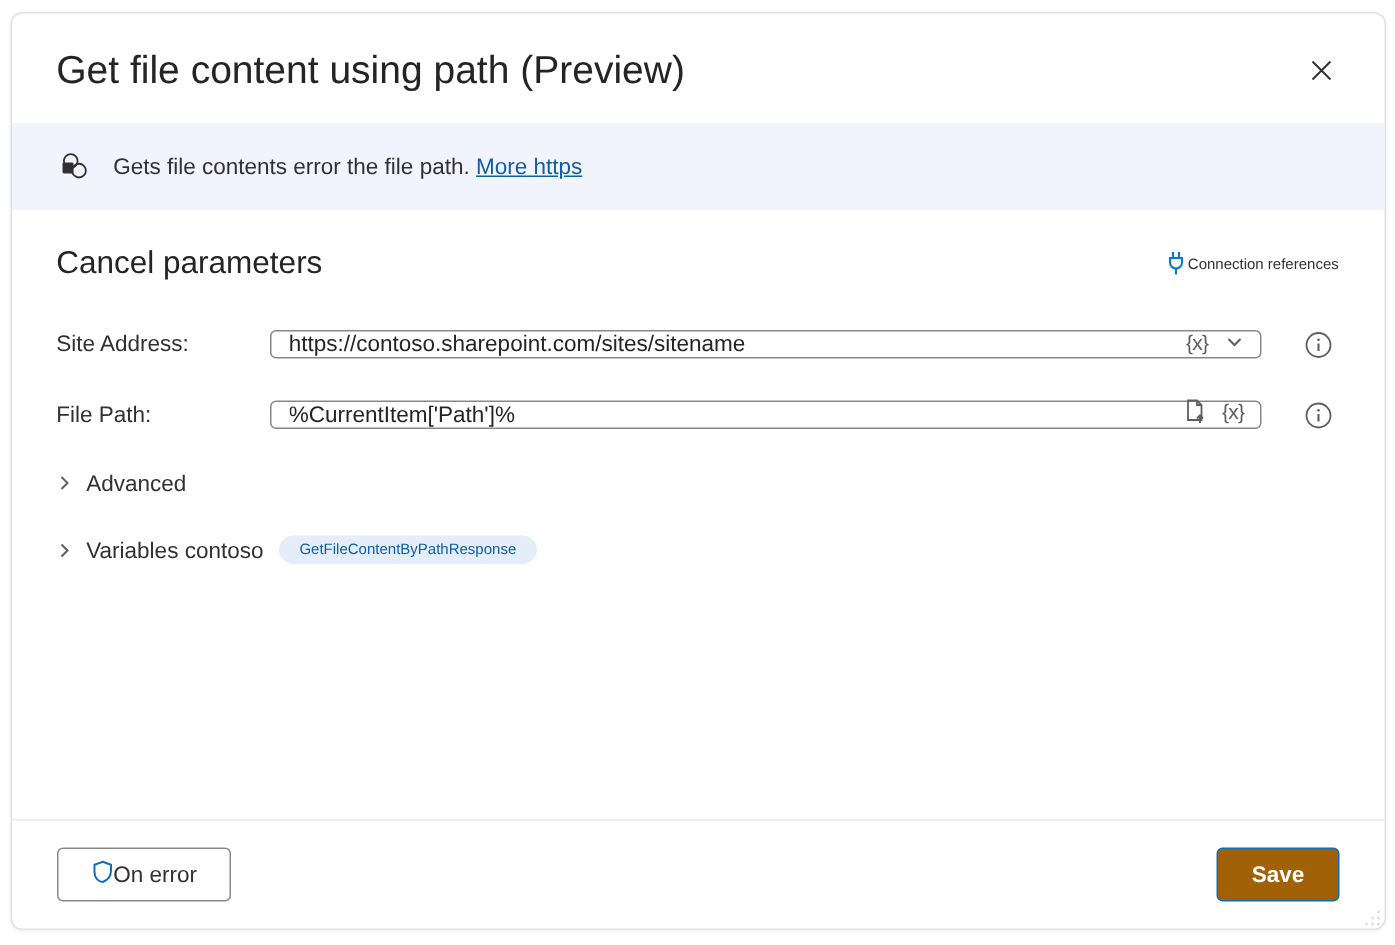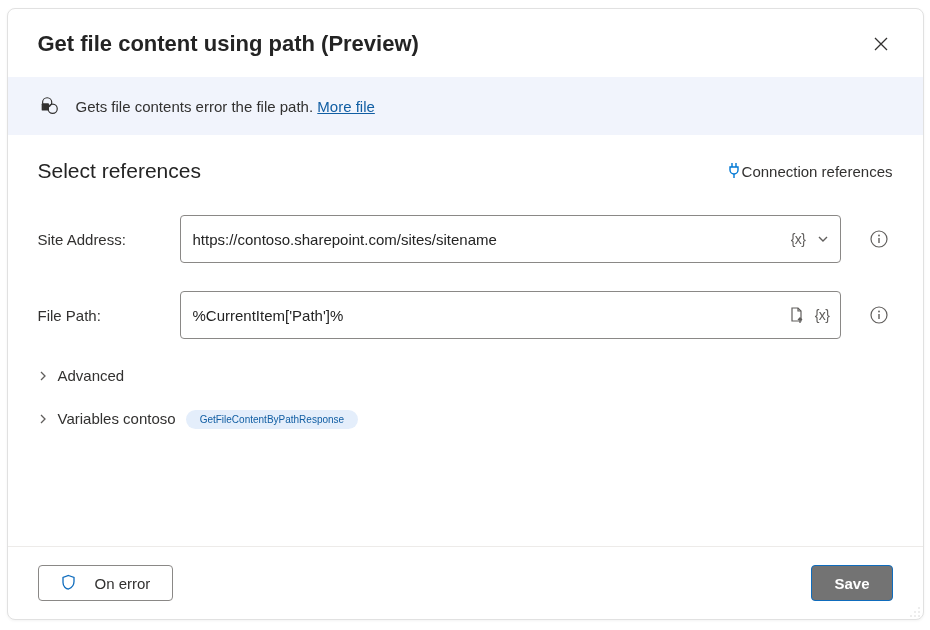--- a/index.html
+++ b/index.html
@@ -24,22 +24,22 @@
       position: relative;
       background: #fff;
     }
     .header {
       display: flex;
       align-items: center;
       justify-content: space-between;
       padding: 22px 30px 20px 30px;
     }
     .title {
-      font-size: 22px;
-      font-weight: 700;
+      font-size: 26px;
+      font-weight: 400;
       color: #242424;
     }
     .close-btn {
       background: none;
       border: none;
       cursor: pointer;
       padding: 4px;
       color: #323130;
     }
     .close-btn svg { display: block; }
@@ -74,44 +74,44 @@
     }
     .params-title {
       font-size: 21px;
       font-weight: 400;
       color: #242424;
     }
     .connection-refs {
       display: flex;
       align-items: center;
       gap: 0;
-      font-size: 15px;
+      font-size: 10px;
       color: #323130;
       cursor: pointer;
     }
     .conn-icon { color: #0078d4; }
     .field-row {
       display: flex;
       align-items: center;
       gap: 24px;
       margin-bottom: 28px;
     }
     .field-label {
       width: 118px;
       font-size: 15px;
       color: #323130;
     }
     .field-input-wrap {
       flex: 1;
       position: relative;
       display: flex;
-      align-items: center;
+      align-items: flex-end;
       border: 1px solid #8a8886;
       border-radius: 4px;
-      height: 48px;
+      height: 19px;
       padding: 0 8px 0 12px;
       background: #fff;
     }
     .field-input {
       flex: 1;
       border: none;
       outline: none;
       font-size: 15px;
       color: #242424;
       background: transparent;
@@ -135,21 +135,21 @@
       letter-spacing: -0.5px;
     }
     .info-icon-wrap {
       width: 28px;
       display: flex;
       justify-content: center;
       color: #605e5c;
     }
     .expander {
       display: flex;
-      align-items: flex-start;
+      align-items: flex-end;
       gap: 10px;
       margin-bottom: 26px;
       cursor: pointer;
       font-size: 15px;
     }
     .expander .chevron { color: #605e5c; }
     .var-pill {
       background: #e4eefb;
       color: #115ea3;
       padding: 4px 14px;
@@ -166,29 +166,29 @@
     }
     .btn {
       height: 36px;
       padding: 0 22px;
       border-radius: 4px;
       font-size: 15px;
       cursor: pointer;
       display: flex;
       align-items: center;
       justify-content: center;
-      gap: 19px;
+      gap: 0;
     }
     .btn-default {
       background: #fff;
       border: 1px solid #8a8886;
       color: #323130;
     }
     .btn-primary {
-      background: #737373;
+      background: #a16207;
       border: 1px solid #0f6cbd;
       color: #fff;
       font-weight: 600;
     }
     .footer-right {
       display: flex;
       gap: 16px;
     }
     .btn-on-error .shield { color: #0f6cbd; }
     .resize-grip {
@@ -218,28 +218,28 @@
     <span class="banner-icon">
       <svg width="22" height="22" viewBox="0 0 24 24" fill="none" stroke="#323130" stroke-width="1.3">
         <circle cx="10" cy="8" r="5"></circle>
         <circle cx="16" cy="15" r="5"></circle>
         <rect x="4" y="9" width="8" height="8" rx="1" fill="#323130" stroke="none"></rect>
         <text x="8" y="15.5" text-anchor="middle" font-size="7" fill="#f1f4fc" font-weight="bold" font-family="Segoe UI">S</text>
       </svg>
     </span>
     <span>
       <span>Gets file contents error the file path.</span>
-      <a class="more-info">More file</a>
+      <a class="more-info">More https</a>
     </span>
   </div>
 
   <div class="content">
 
     <div class="params-header">
-      <div class="params-title">Select references</div>
+      <div class="params-title">Cancel parameters</div>
       <div class="connection-refs">
         <span class="conn-icon">
           <svg width="16" height="18" viewBox="0 0 16 18" fill="none" stroke="currentColor" stroke-width="1.4">
             <path d="M6 2 v4 M10 2 v4"></path>
             <path d="M4 6 h8 v3 a4 4 0 0 1 -8 0 z"></path>
             <path d="M8 13 v4"></path>
           </svg>
         </span>
         <span>Connection references</span>
       </div>

